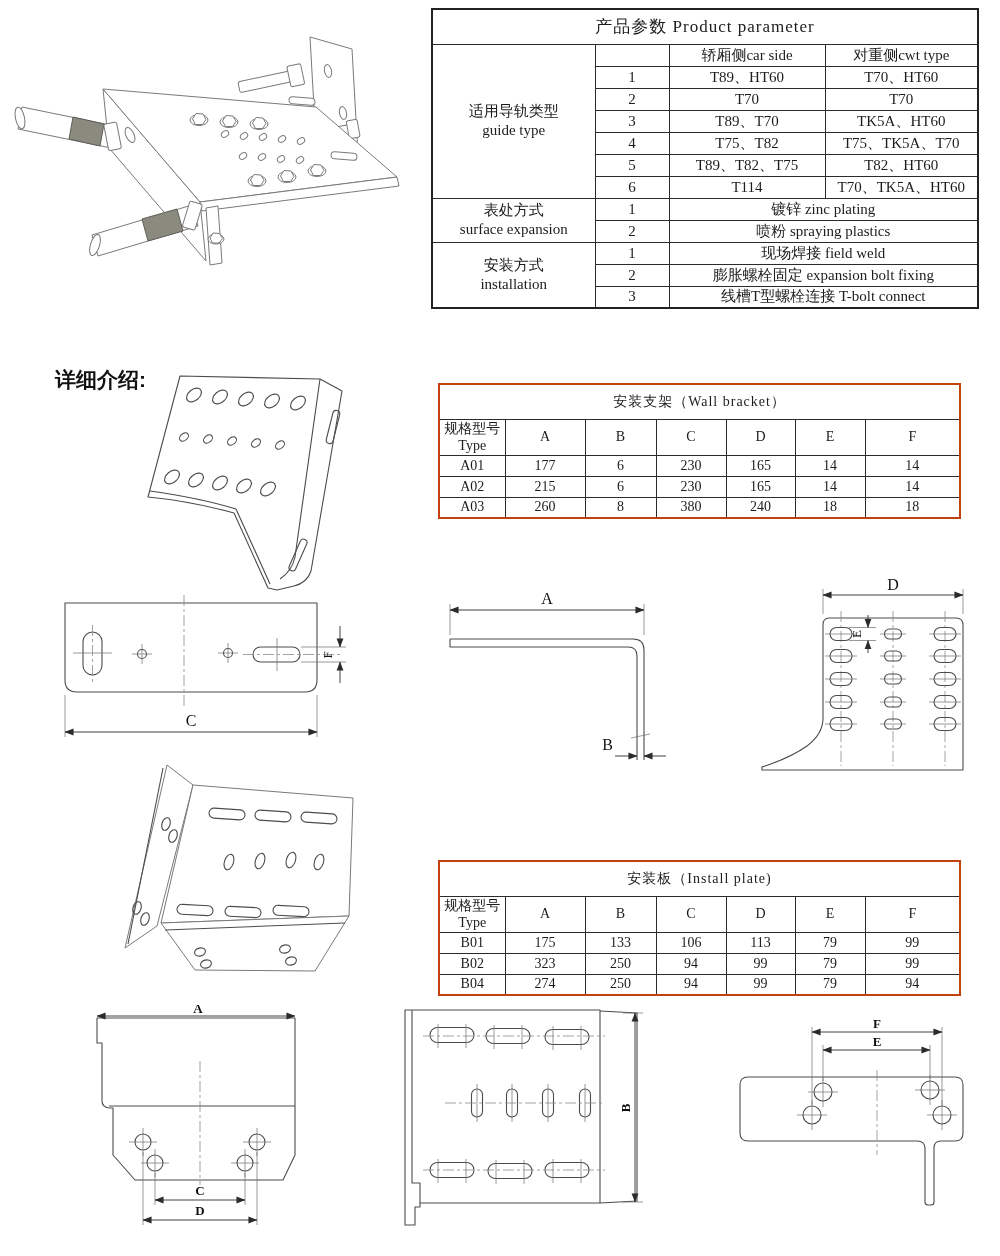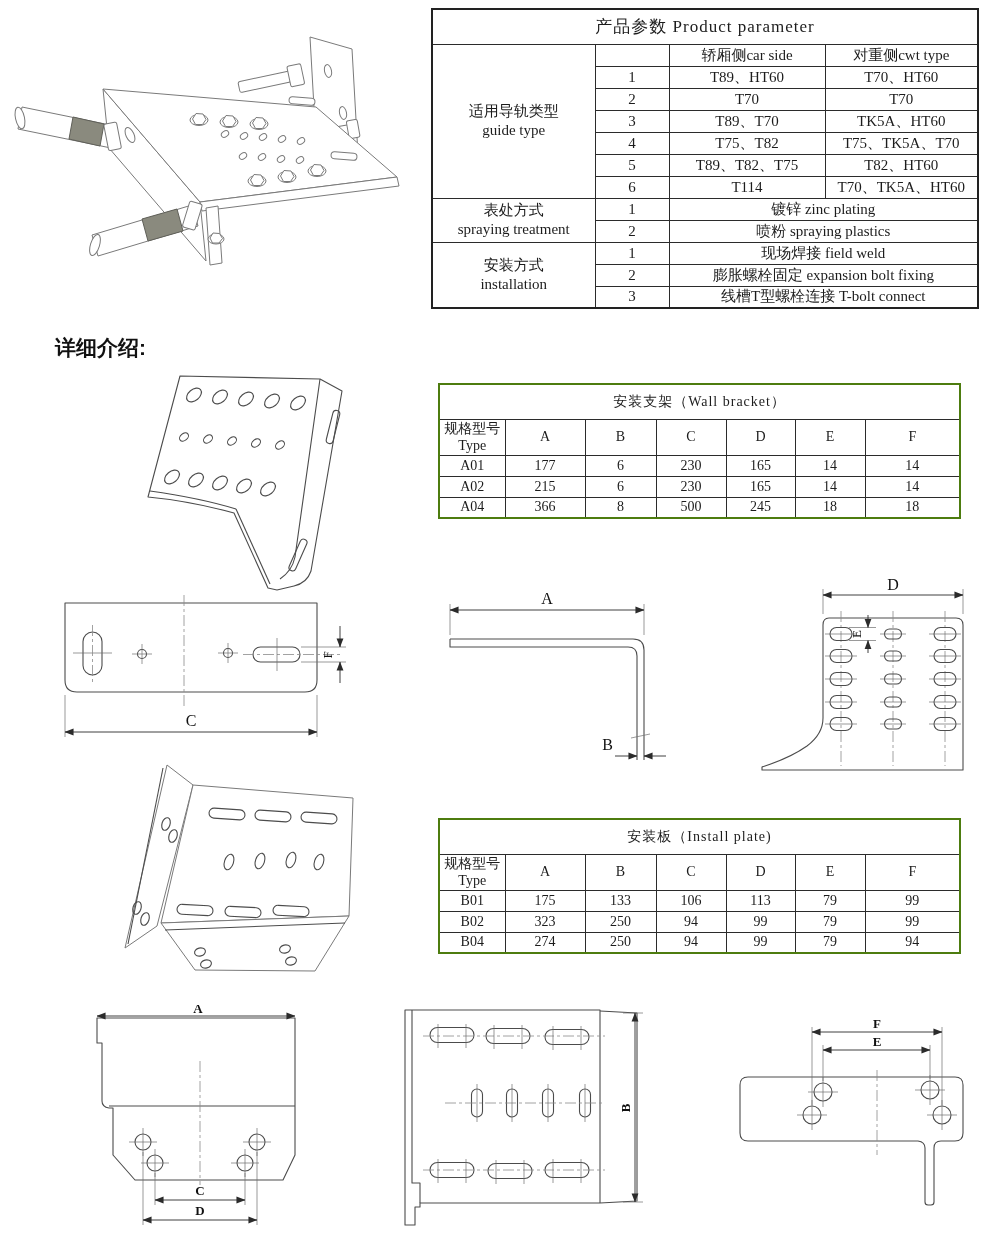--- a/index.html
+++ b/index.html
@@ -8,29 +8,29 @@
   .abs{position:absolute;}
   
   table.t{border-collapse:collapse;table-layout:fixed;position:absolute;background:#fff;border-radius:9px;}
   table.t td{border:1.5px solid #2b2b2b;text-align:center;vertical-align:middle;
              padding:0 2px;line-height:1.12;font-size:15px;color:#1c1c1c;overflow:hidden;white-space:nowrap;}
   table.ptable{border:2px solid #222;}
   table.ptable tr{height:22px;}
   table.ptable tr.title{height:35px;}
   tr.title td{font-size:17px;letter-spacing:1px;}
   td.lv{text-align:left;padding-left:6px;margin-top:12px;}
-  table.stable{border:2px solid #4d7c0f;}
+  table.stable{border:2px solid #c2410c;}
   table.stable td{font-size:14px;}
   table.stable tr.title{height:35px;}
   table.stable tr.hdr{height:36px;}
   table.stable tr.dr{height:21px;}
   .twoline div{line-height:1.25;}
   
   .heading{font-family:"Liberation Sans","DejaVu Sans",sans-serif;font-weight:bold;
-           font-size:21px;color:#111;}
+           font-size:21px;color:#111;margin-top:32px;}
   
   .ol{fill:none;stroke:#4c4c4c;stroke-width:1.1;stroke-linejoin:round;}
   .olf{fill:#fff;stroke:#4c4c4c;stroke-width:1.1;stroke-linejoin:round;}
   .iso{fill:#fff;stroke:#7a7a7a;stroke-width:1;stroke-linejoin:round;}
   .isod{fill:#8a8a7e;stroke:#5f5f58;stroke-width:1;}
   .cl{fill:none;stroke:#8a8a8a;stroke-width:0.8;stroke-dasharray:11 3 3 3;}
   .thin{fill:none;stroke:#6f6f6f;stroke-width:0.7;}
   .dim{fill:none;stroke:#2b2b2b;stroke-width:0.9;}
   .dimtxt{font-family:"Liberation Serif","DejaVu Serif",serif;font-size:16px;fill:#111;}
   .dimtxts{font-family:"Liberation Serif","DejaVu Serif",serif;font-size:13px;fill:#111;}
@@ -180,21 +180,21 @@
           <td>T82、HT60</td>
         </tr>
     <tr>
           <td>6</td>
           <td>T114</td>
           <td>T70、TK5A、HT60</td>
         </tr>
     <tr>
       <td rowspan="2" class="twoline">
         <div>表处方式</div>
-            <div>spraying treatment</div>
+            <div>surface expansion</div>
       </td>
       <td>1</td>
       <td colspan="2" class="lv">镀锌 zinc plating</td>
     </tr>
     <tr>
           <td>2</td>
           <td colspan="2" class="lv">喷粉 spraying plastics</td>
         </tr>
     <tr>
       <td rowspan="3" class="twoline">
@@ -289,25 +289,25 @@
     <tr class="dr">
           <td>A02</td>
           <td>215</td>
           <td>6</td>
           <td>230</td>
           <td>165</td>
           <td>14</td>
           <td>14</td>
         </tr>
     <tr class="dr">
-          <td>A04</td>
-          <td>366</td>
+          <td>A03</td>
+          <td>260</td>
           <td>8</td>
-          <td>500</td>
-          <td>245</td>
+          <td>380</td>
+          <td>240</td>
           <td>18</td>
           <td>18</td>
         </tr>
   </tbody>
     </table>
 
   <svg class="abs" style="left:55px;top:595px" width="295" height="150" viewBox="0 0 295 150">
     <path class="ol" d="M10,8 H262 V85 Q262,97 250,97 H22 Q10,97 10,85 Z"></path>
     <line class="cl" x1="129" y1="0" x2="129" y2="112"></line>
 
@@ -428,21 +428,21 @@
     <rect class="ol" x="-18" y="-5" width="36" height="10" rx="5" transform="translate(90,152) rotate(3)"></rect>
     <rect class="ol" x="-18" y="-5" width="36" height="10" rx="5" transform="translate(138,154) rotate(3)"></rect>
     <rect class="ol" x="-18" y="-5" width="36" height="10" rx="5" transform="translate(186,153) rotate(3)"></rect>
 
     <ellipse class="ol" cx="95" cy="194" rx="5.5" ry="4" transform="rotate(-14 95 194)"></ellipse>
     <ellipse class="ol" cx="101" cy="206" rx="5.5" ry="4" transform="rotate(-14 101 206)"></ellipse>
     <ellipse class="ol" cx="180" cy="191" rx="5.5" ry="4" transform="rotate(-14 180 191)"></ellipse>
     <ellipse class="ol" cx="186" cy="203" rx="5.5" ry="4" transform="rotate(-14 186 203)"></ellipse>
   </svg>
 
-  <table class="t stable" style="left:438px;top:818px;width:521px">
+  <table class="t stable" style="left:438px;top:860px;width:521px">
     <colgroup>
         <col style="width:66px">
         <col style="width:80px">
         <col style="width:71px">
         <col style="width:70px">
         <col style="width:69px">
         <col style="width:70px">
         <col style="width:95px">
       </colgroup>
     <tbody>

